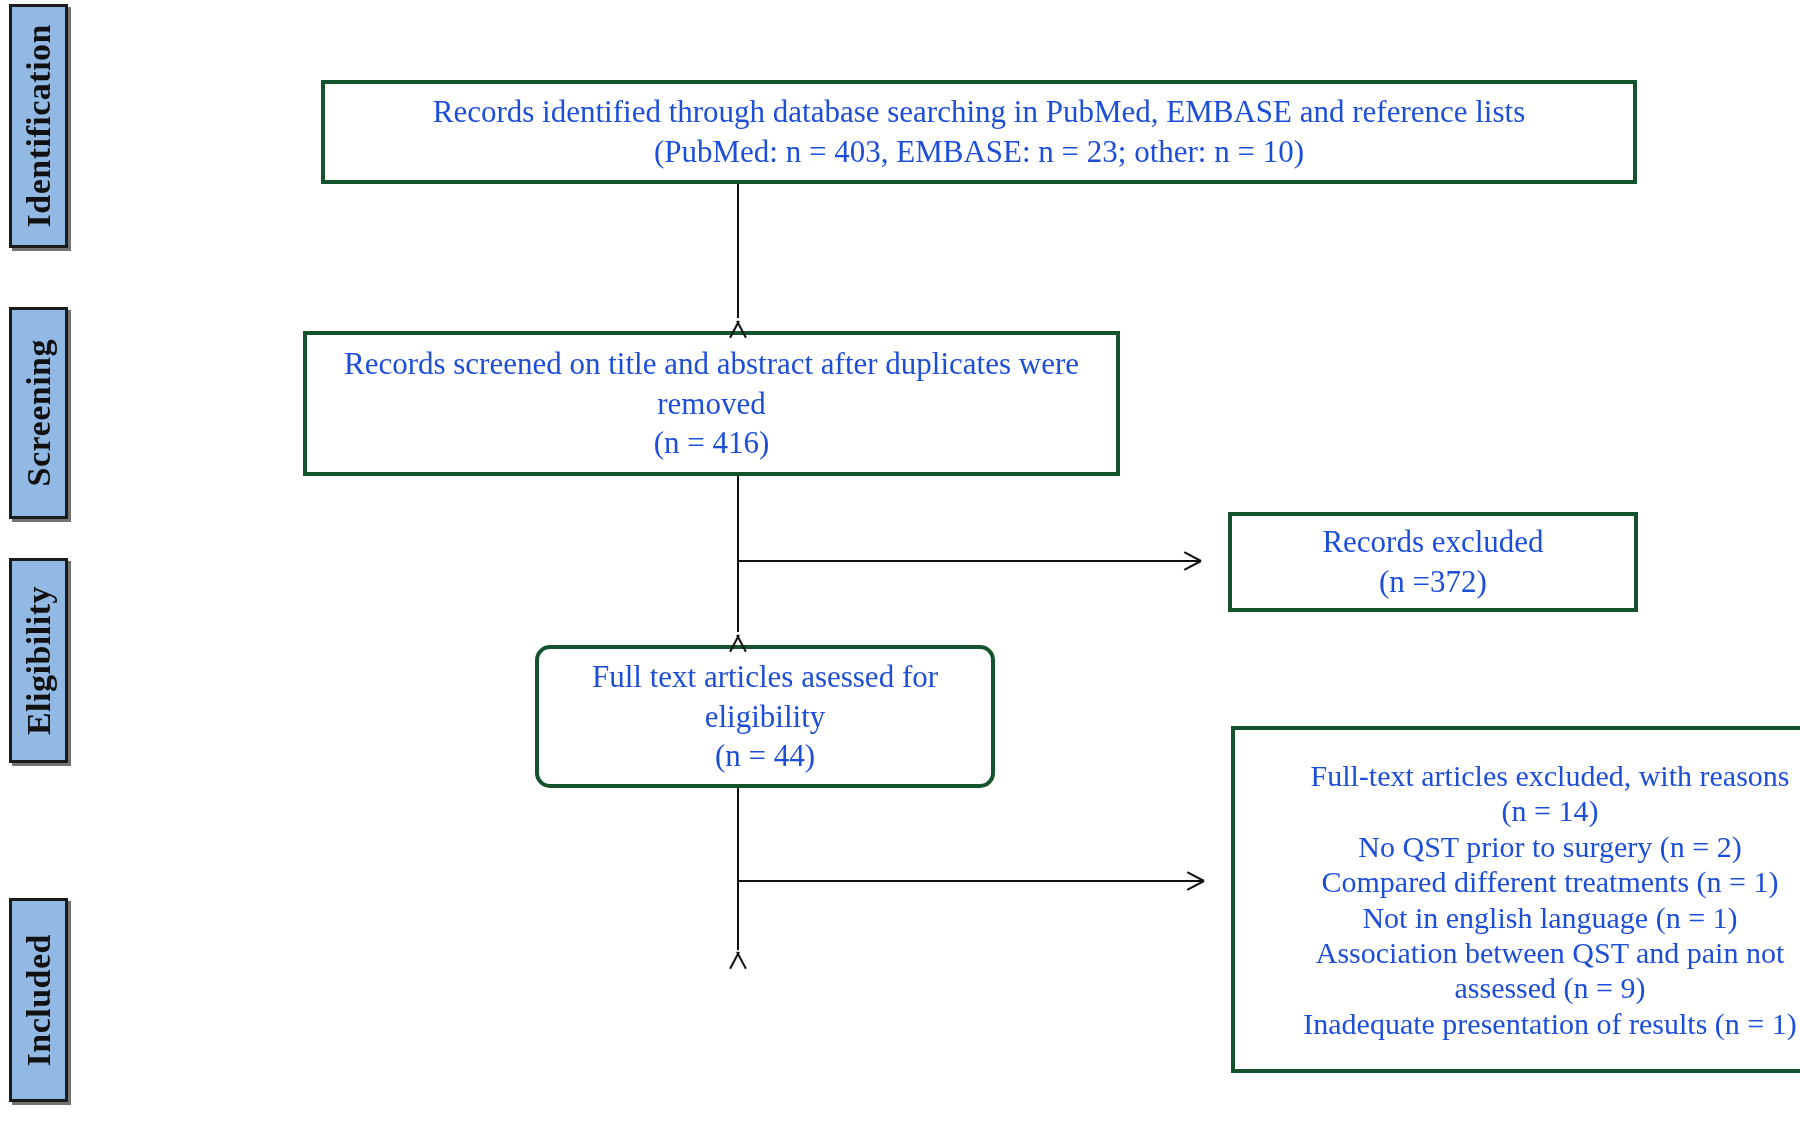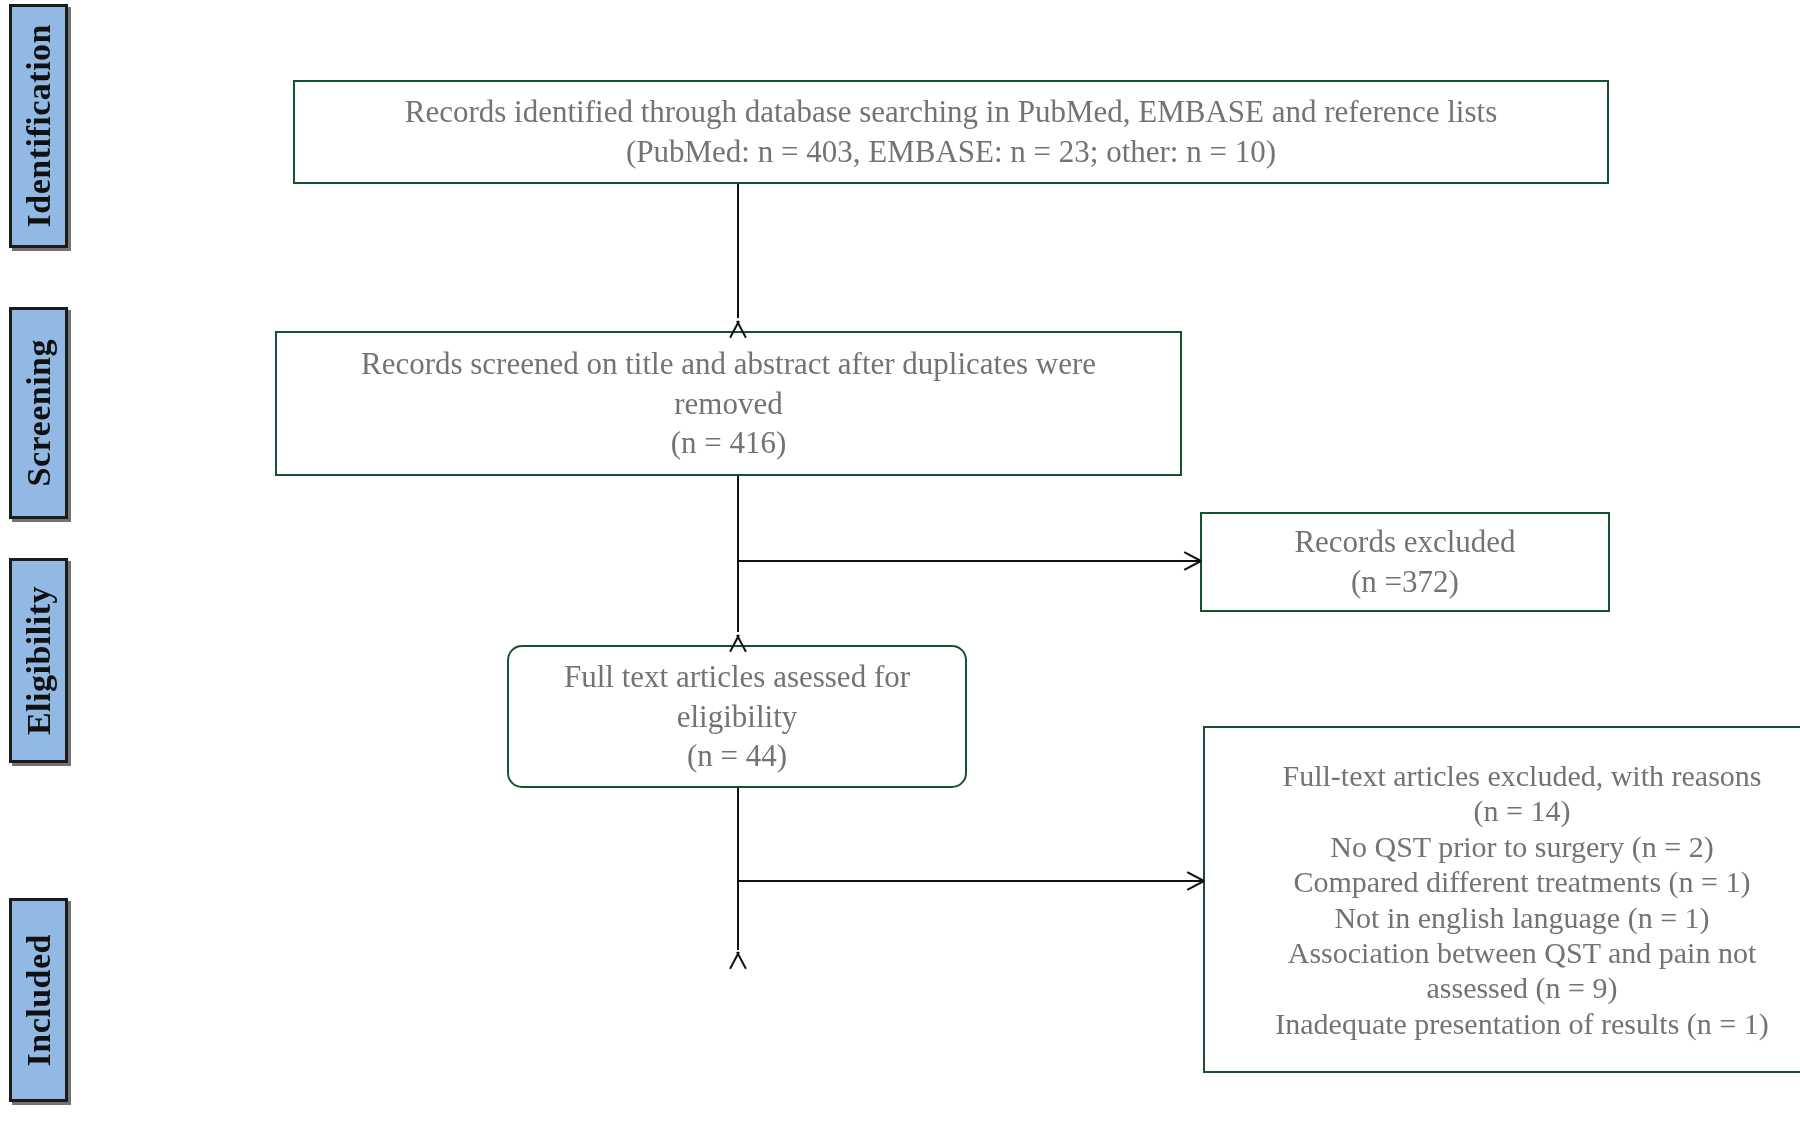--- a/index.html
+++ b/index.html
@@ -35,30 +35,31 @@
     font-size: 34px;
     letter-spacing: 0.5px;
     color: #111111;
     white-space: nowrap;
   }
 
   
   .flow-box {
     position: absolute;
     background: #ffffff;
-    border: 2px solid #14532d;
+    border: 4px solid #14532d;
     box-sizing: border-box;
     display: flex;
     align-items: center;
     justify-content: center;
     text-align: center;
     padding: 6px 12px;
-    color: #737373;
+    color: #1d4ed8;
     font-size: 31px;
     line-height: 1.28;
+    margin-left: 28px;
   }
   .flow-box .box-text {
     width: 100%;
     white-space: pre-line;
   }
   .flow-box.tight {
     line-height: 1.18;
     font-size: 30px;
   }
 
@@ -141,21 +142,21 @@
 
   <div class="phase-bar" style="left:9px; top:898px; width:59px; height:204px;">
     <span class="phase-label">Included</span>
   </div>
 
   <div class="flow-box" style="left:293px; top:80px; width:1316px; height:104px;">
     <span class="box-text">Records identified through database searching in PubMed, EMBASE and reference lists
 (PubMed: n = 403, EMBASE: n = 23; other: n = 10)</span>
   </div>
 
-  <div class="flow-box" style="left:275px; top:331px; width:907px; height:145px;">
+  <div class="flow-box" style="left:275px; top:331px; width:817px; height:145px;">
     <span class="box-text">Records screened on title and abstract after duplicates were
 removed
 (n = 416)</span>
   </div>
 
   <div class="flow-box" style="left:1200px; top:512px; width:410px; height:100px;">
     <span class="box-text">Records excluded
 (n =372)</span>
   </div>
 

